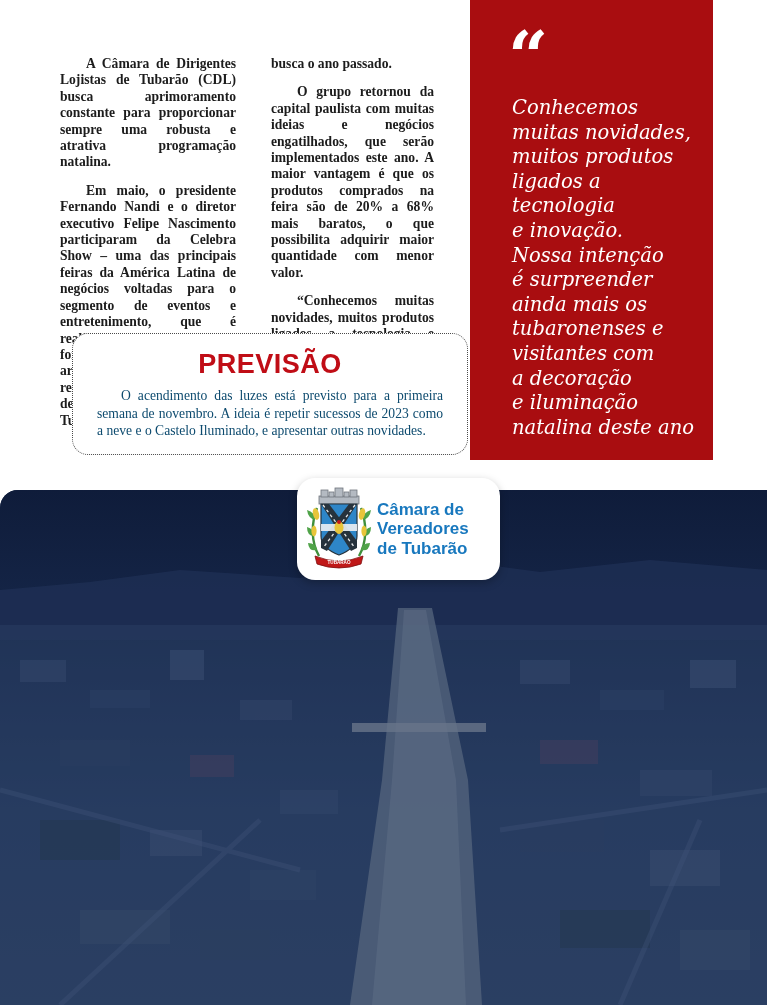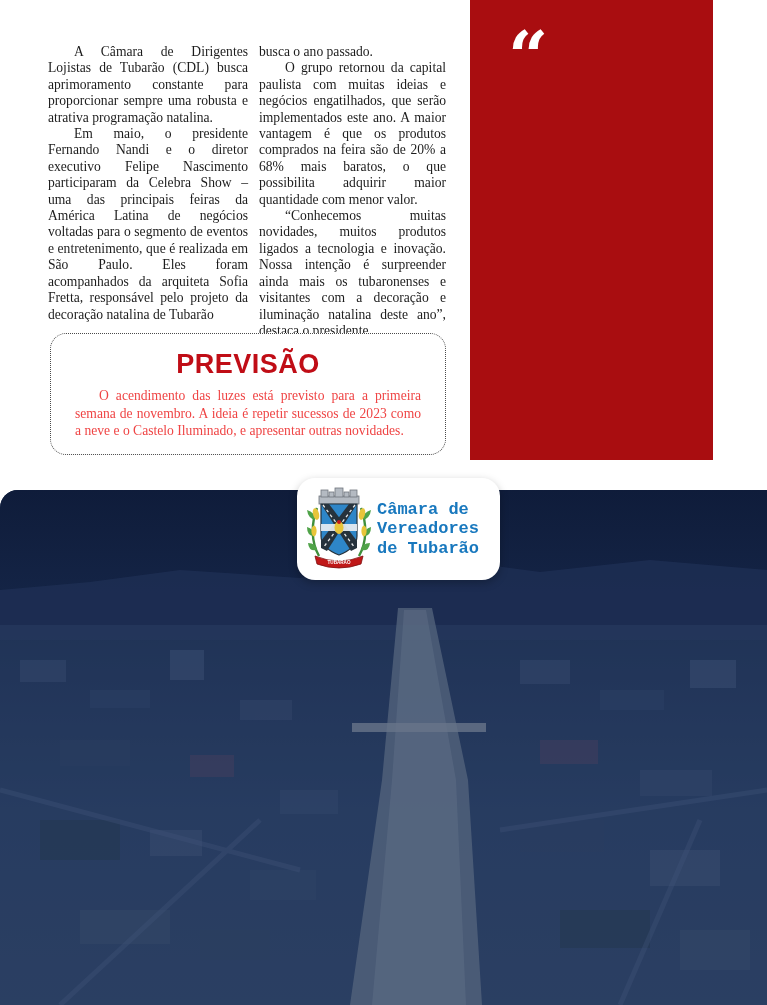--- a/index.html
+++ b/index.html
@@ -1,71 +1,84 @@
 <!DOCTYPE html>
 <html><head>
 <meta charset="utf-8">
 <style>
   html,body{margin:0;padding:0;background:#ffffff;}
   .page{position:relative;width:767px;height:1005px;background:#ffffff;overflow:hidden;
         font-family:"Liberation Serif", serif;}
 
   
   .col{position:absolute;top:44px;color:#1c1c1c;font-size:13.6px;line-height:16.4px;}
-  .col p{margin:0;text-align:justify;}
+  .col p{margin:12px;text-align:justify;font-weight:bold;}
   .col .p-indent{text-indent:26px;}
   .col1{left:48px;width:200px;}
   .col2{left:259px;width:187px;}
 
   
   .quote-panel{position:absolute;left:470px;top:0;width:243px;height:460px;background:#a90d10;}
   .quote-mark{position:absolute;left:38px;top:22px;color:#ffffff;
               font-family:"DejaVu Serif", serif;font-weight:bold;font-size:70px;line-height:1;}
   .quote-text{position:absolute;left:42px;top:96px;width:185px;color:#ffffff;
               font-family:"DejaVu Serif", serif;font-style:italic;
               font-size:19.5px;line-height:24.6px;white-space:pre-line;}
 
   
-  .previsao-box{position:absolute;left:50px;top:333px;width:396px;height:122px;
+  .previsao-box{position:absolute;left:72px;top:333px;width:396px;height:122px;
                 border:1.5px dotted #4a4a4a;border-radius:16px;background:#ffffff;box-sizing:border-box;}
   .previsao-title{margin:15px 0 0 0;text-align:center;color:#c00d16;
                   font-family:"Liberation Sans", sans-serif;font-weight:bold;
                   font-size:27px;letter-spacing:.5px;}
   .previsao-body{margin:7px 24px 0 24px;font-size:13.6px;line-height:17.6px;
-                 text-align:justify;text-indent:24px;color:#ef4444;}
+                 text-align:justify;text-indent:24px;color:#0c4a6e;}
 
   
   .bottom{position:absolute;left:0;top:490px;width:767px;height:515px;
           border-radius:18px 0 0 0;overflow:hidden;background:#16274a;}
   .bottom svg.bg{position:absolute;left:0;top:0;}
 
   .logo-badge{position:absolute;left:297px;top:478px;width:203px;height:102px;
               background:#ffffff;border-radius:18px;box-shadow:0 3px 8px rgba(0,0,0,.25);
               display:flex;align-items:center;}
   .logo-coat{margin-left:10px;}
-  .logo-text{margin-left:6px;color:#1878be;font-family:Liberation Mono, monospace;
+  .logo-text{margin-left:6px;color:#1878be;font-family:Liberation Sans, sans-serif;
              font-weight:bold;font-size:17px;line-height:19.5px;white-space:pre-line;}
 </style>
 </head>
 <body>
 
 <div class="page">
 
   <div class="col col1">
     <p class="p-indent">A Câmara de Dirigentes Lojistas de Tubarão (CDL) busca aprimoramento constante para proporcionar sempre uma robusta e atrativa programação natalina.</p>
     <p class="p-indent">Em maio, o presidente Fernando Nandi e o diretor executivo Felipe Nascimento participaram da Celebra Show – uma das principais feiras da América Latina de negócios voltadas para o segmento de eventos e entretenimento, que é realizada em São Paulo. Eles foram acompanhados da arquiteta Sofia Fretta, responsável pelo projeto da decoração natalina de Tubarão</p>
   </div>
   <div class="col col2">
     <p>busca o ano passado.</p>
     <p class="p-indent">O grupo retornou da capital paulista com muitas ideias e negócios engatilhados, que serão implementados este ano. A maior vantagem é que os produtos comprados na feira são de 20% a 68% mais baratos, o que possibilita adquirir maior quantidade com menor valor.</p>
     <p class="p-indent">“Conhecemos muitas novidades, muitos produtos ligados a tecnologia e inovação. Nossa intenção é surpreender ainda mais os tubaronenses e visitantes com a decoração e iluminação natalina deste ano”, destaca o presidente.</p>
   </div>
 
   <aside class="quote-panel">
     <div class="quote-mark">“</div>
+    <div class="quote-text">Conhecemos
+muitas novidades,
+muitos produtos
+ligados a tecnologia
+e inovação.
+Nossa intenção
+é surpreender
+ainda mais os
+tubaronenses e
+visitantes com
+a decoração
+e iluminação
+natalina deste ano</div>
   </aside>
 
   <div class="previsao-box">
     <h2 class="previsao-title">PREVISÃO</h2>
     <p class="previsao-body">O acendimento das luzes está previsto para a primeira semana de novembro. A ideia é repetir sucessos de 2023 como a neve e o Castelo Iluminado, e apresentar outras novidades.</p>
   </div>
 
   <section class="bottom">
     <svg class="bg" width="767" height="515" viewBox="0 0 767 515">
       <defs>

